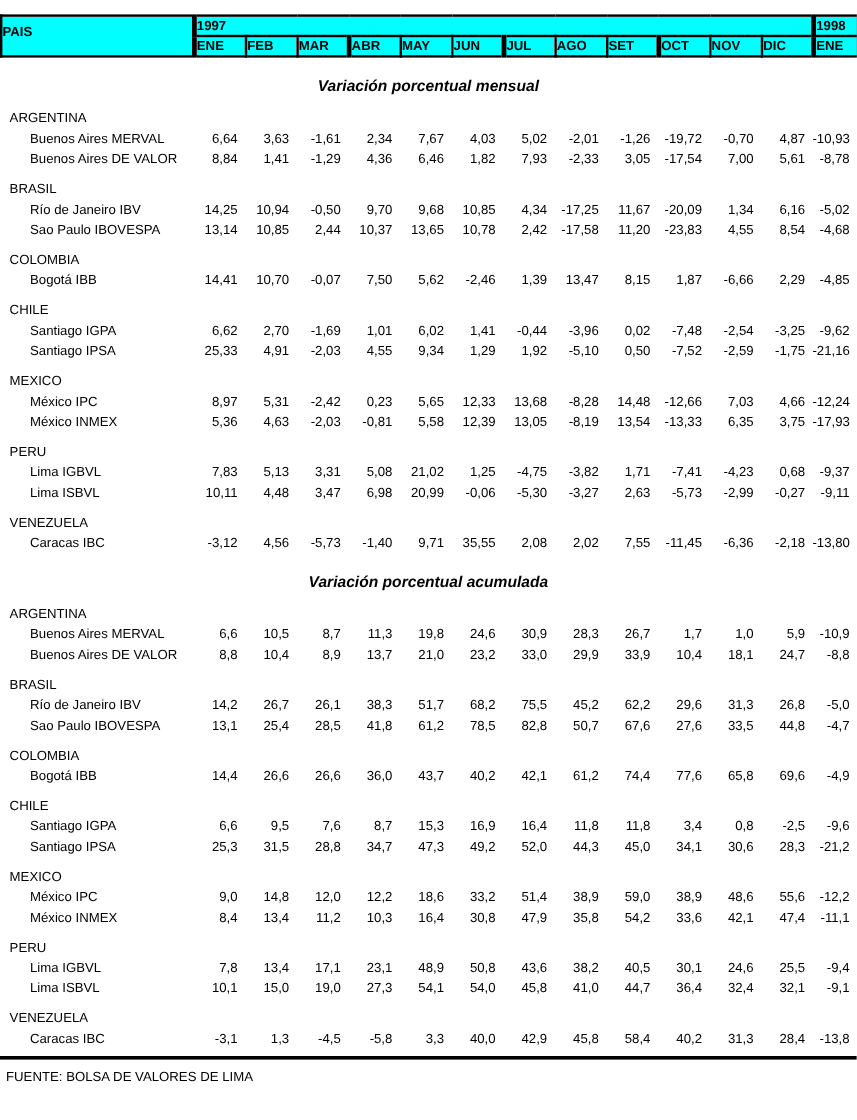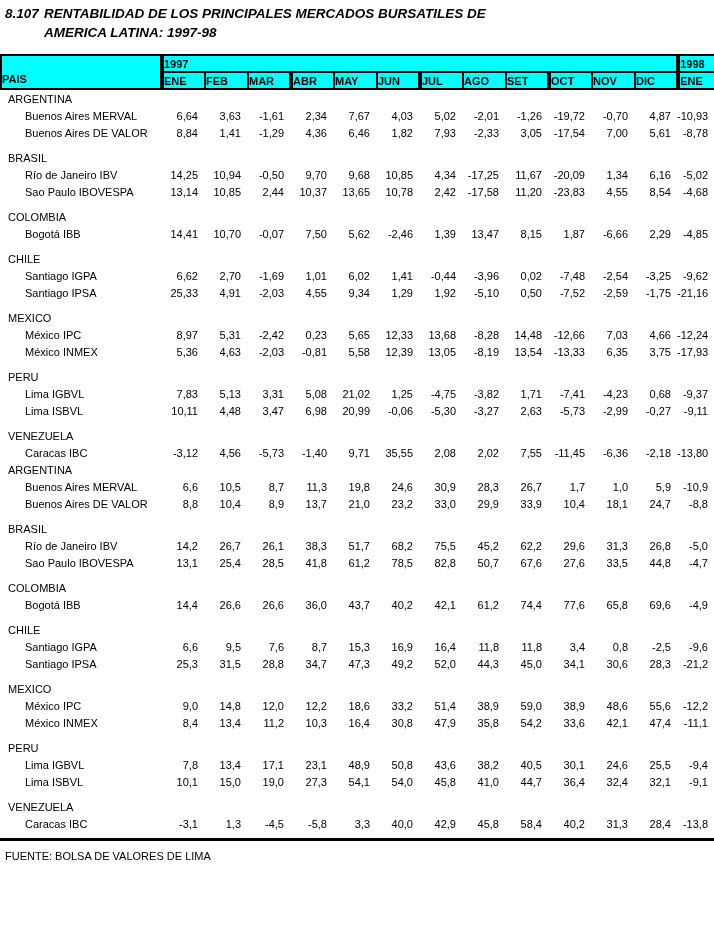--- a/index.html
+++ b/index.html
@@ -21,21 +21,21 @@
   
   .header-table {
     width:714px; border-collapse:collapse; table-layout:fixed;
     margin-top:12px; border:2px solid var(--bdr);
     font-size:11px; font-weight:bold;
   }
   .header-table td {
     background:var(--hbg); border:2px solid var(--bdr);
     text-align:left; height:17px; padding:0; overflow:hidden;
   }
-  .header-table td.pais { vertical-align:bottom; padding-bottom:3px; }
+  .header-table td.pais { vertical-align:bottom; padding-bottom:13px; }
   .header-table td.ql { border-left-width:4px; }
 
   
   .section-title {
     text-align:center; font-weight:bold; font-style:italic;
     font-size:13px; margin:16px 0 11px 0;
   }
 
   
   .data-table {
@@ -49,27 +49,20 @@
 
   
   .footer-rule { height:3px; background:var(--bdr); margin-top:6px; }
   .footer { font-size:11px; padding:9px 0 0 5px; }
 </style>
 </head>
 <body>
 
 <div class="page">
 
-  <div class="doc-title">
-    <span class="title-num">8.107</span>
-    <span class="title-text">
-      <span>RENTABILIDAD DE LOS PRINCIPALES MERCADOS BURSATILES DE</span><br>
-      <span>AMERICA LATINA: 1997-98</span>
-    </span>
-  </div>
 
   <table class="header-table">
     <colgroup id="header-cols">
         <col style="width: 161px;">
         <col style="width: 43px;">
         <col style="width: 43px;">
         <col style="width: 43px;">
         <col style="width: 43px;">
         <col style="width: 43px;">
         <col style="width: 43px;">
@@ -99,20 +92,21 @@
           <td class="">SET</td>
           <td class="ql">OCT</td>
           <td class="">NOV</td>
           <td class="">DIC</td>
           <td class="ql">ENE</td>
         </tr>
   </tbody>
     </table>
 
   <div id="sections">
+      <div class="section-title">Variación porcentual mensual</div>
       <table class="data-table">
         <colgroup>
           <col style="width: 161px;">
           <col style="width: 43px;">
           <col style="width: 43px;">
           <col style="width: 43px;">
           <col style="width: 43px;">
           <col style="width: 43px;">
           <col style="width: 43px;">
           <col style="width: 43px;">
@@ -350,20 +344,21 @@
             <td class="num">2,08</td>
             <td class="num">2,02</td>
             <td class="num">7,55</td>
             <td class="num">-11,45</td>
             <td class="num">-6,36</td>
             <td class="num">-2,18</td>
             <td class="num">-13,80</td>
           </tr>
         </tbody>
       </table>
+      <div class="section-title">Variación porcentual acumulada</div>
       <table class="data-table">
         <colgroup>
           <col style="width: 161px;">
           <col style="width: 43px;">
           <col style="width: 43px;">
           <col style="width: 43px;">
           <col style="width: 43px;">
           <col style="width: 43px;">
           <col style="width: 43px;">
           <col style="width: 43px;">

